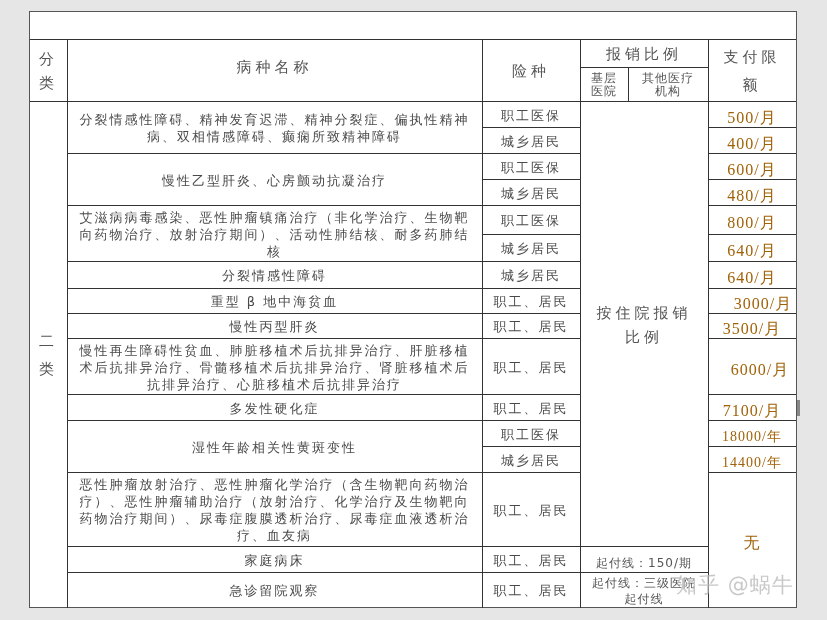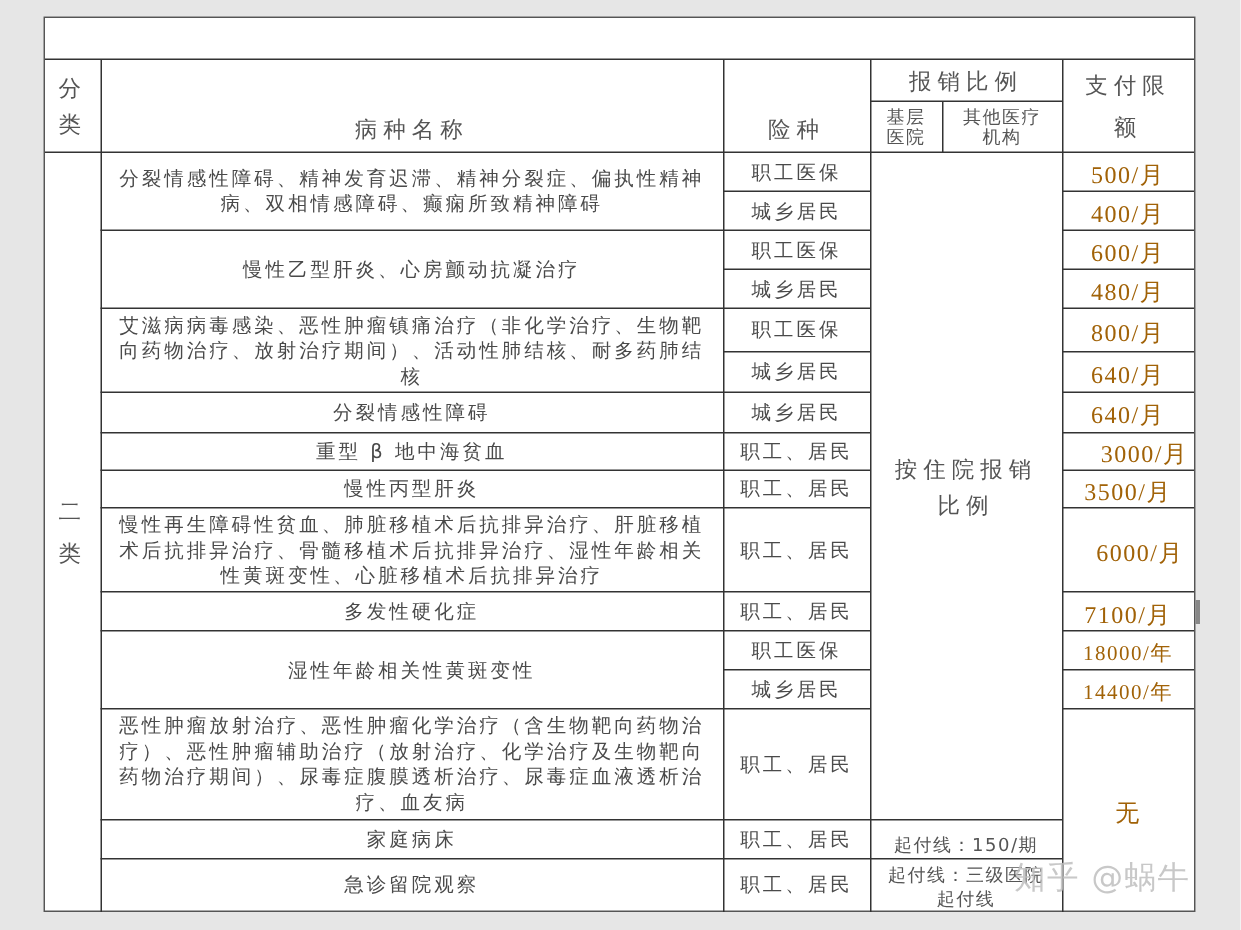--- a/index.html
+++ b/index.html
@@ -29,36 +29,36 @@
   }
   .scroll-mark { position: absolute; left: 797px; top: 400px; width: 3px; height: 16px; background: #888; }
 </style>
 </head>
 <body>
 
 <div id="sheet">
 
 
   <div class="cell hdr" style="left:0;top:28px;width:37px;height:62px;padding:0 10px;line-height:24px;">分类</div>
-  <div class="cell hdr" style="left:37px;top:43px;width:415px;height:62px;text-align:right;">病种名称</div>
-  <div class="cell hdr" style="left:452px;top:44px;width:98px;height:62px;font-family:Liberation Mono, monospace;">险种</div>
+  <div class="cell hdr" style="left:37px;top:24px;width:415px;height:62px;text-align:right;">病种名称</div>
+  <div class="cell hdr" style="left:452px;top:28px;width:98px;height:62px;">险种</div>
   <div class="cell hdr" style="left:550px;top:28px;width:128px;height:28px;">报销比例</div>
   <div class="cell sub" style="left:550px;top:56px;width:48px;height:34px;padding:0 8px;text-align:center;">基层医院</div>
   <div class="cell sub" style="left:598px;top:56px;width:80px;height:34px;padding:0 12px;">其他医疗机构</div>
   <div class="cell hdr" style="left:678px;top:28px;width:88px;height:62px;padding:0 10px;line-height:28px;">支付限额</div>
 
   <div class="cell hdr" style="left:0;top:90px;width:37px;height:506px;padding:0 10px;line-height:28px;">二类</div>
 
   <div class="cell name" style="left:37px;top:90px;width:415px;height:52px;">分裂情感性障碍、精神发育迟滞、精神分裂症、偏执性精神病、双相情感障碍、癫痫所致精神障碍</div>
   <div class="cell name" style="left:37px;top:142px;width:415px;height:52px;">慢性乙型肝炎、心房颤动抗凝治疗</div>
   <div class="cell name" style="left:37px;top:194px;width:415px;height:56px;">艾滋病病毒感染、恶性肿瘤镇痛治疗（非化学治疗、生物靶向药物治疗、放射治疗期间）、活动性肺结核、耐多药肺结核</div>
   <div class="cell name" style="left:37px;top:250px;width:415px;height:27px;">分裂情感性障碍</div>
   <div class="cell name" style="left:37px;top:277px;width:415px;height:25px;">重型 β 地中海贫血</div>
   <div class="cell name" style="left:37px;top:302px;width:415px;height:25px;">慢性丙型肝炎</div>
-  <div class="cell name" style="left:37px;top:327px;width:415px;height:56px;">慢性再生障碍性贫血、肺脏移植术后抗排异治疗、肝脏移植术后抗排异治疗、骨髓移植术后抗排异治疗、湿性年龄相关性黄斑变性、心脏移植术后抗排异治疗</div>
+  <div class="cell name" style="left:37px;top:327px;width:415px;height:56px;">慢性再生障碍性贫血、肺脏移植术后抗排异治疗、肝脏移植术后抗排异治疗、骨髓移植术后抗排异治疗、肾脏移植术后抗排异治疗、心脏移植术后抗排异治疗</div>
   <div class="cell name" style="left:37px;top:383px;width:415px;height:26px;">多发性硬化症</div>
   <div class="cell name" style="left:37px;top:409px;width:415px;height:52px;">湿性年龄相关性黄斑变性</div>
   <div class="cell name" style="left:37px;top:461px;width:415px;height:74px;">恶性肿瘤放射治疗、恶性肿瘤化学治疗（含生物靶向药物治疗）、恶性肿瘤辅助治疗（放射治疗、化学治疗及生物靶向药物治疗期间）、尿毒症腹膜透析治疗、尿毒症血液透析治疗、血友病</div>
   <div class="cell name" style="left:37px;top:535px;width:415px;height:26px;">家庭病床</div>
   <div class="cell name" style="left:37px;top:561px;width:415px;height:35px;">急诊留院观察</div>
 
   <div class="cell" style="left:452px;top:90px;width:98px;height:26px;">职工医保</div>
   <div class="cell" style="left:452px;top:116px;width:98px;height:26px;">城乡居民</div>
   <div class="cell" style="left:452px;top:142px;width:98px;height:26px;">职工医保</div>
   <div class="cell" style="left:452px;top:168px;width:98px;height:26px;">城乡居民</div>

